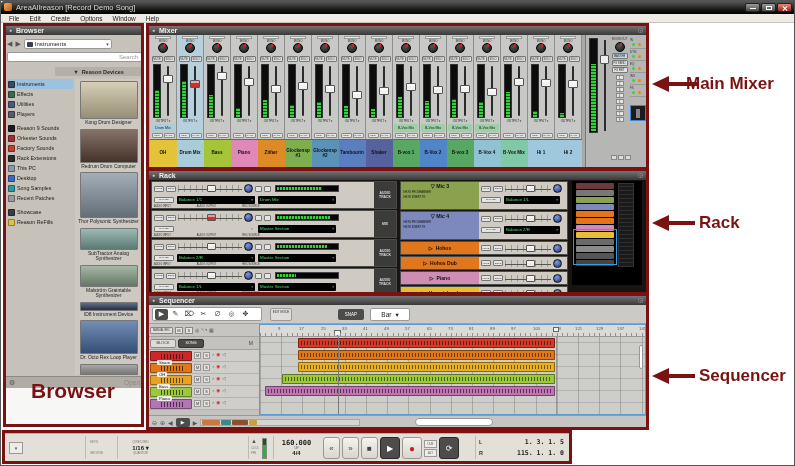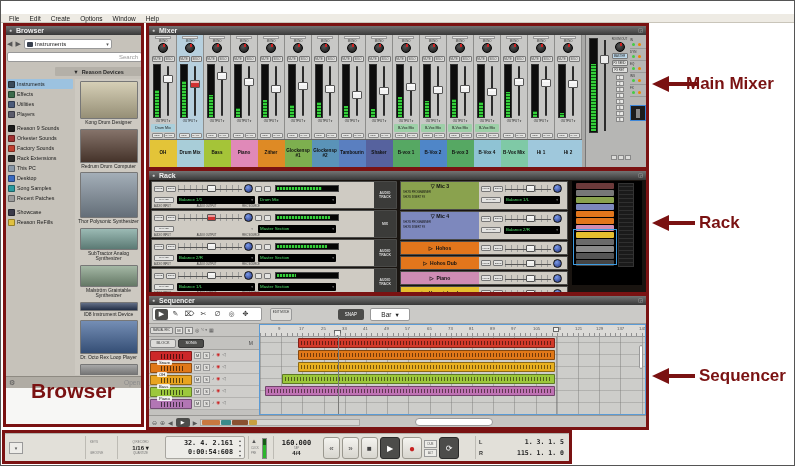--- a/index.html
+++ b/index.html
@@ -202,20 +202,35 @@
 .annbox{position:absolute;border:3px solid #7a1212;pointer-events:none;}
 .annlabel{position:absolute;color:#7a1212;font-weight:bold;white-space:nowrap;}
 .anntri{position:absolute;width:0;height:0;border-top:8px solid transparent;border-bottom:8px solid transparent;border-right:17px solid #7a1212;}
 .annline{position:absolute;height:4px;background:#7a1212;}
 </style>
 </head>
 <body>
 
 <div class="app">
 
+  <div class="titlebar">
+    <div class="appicon"></div>
+    <div class="titletext">AreaAllreason [Record Demo Song]</div>
+    <div class="winbtns">
+      <div class="winbtn">
+          <i></i>
+        </div>
+      <div class="winbtn max">
+          <i></i>
+        </div>
+      <div class="winbtn close">
+          <i></i>
+        </div>
+    </div>
+  </div>
 
   <div class="menubar">
 
   <span>File</span>
       <span>Edit</span>
       <span>Create</span>
       <span>Options</span>
       <span>Window</span>
       <span>Help</span>
     </div>
@@ -1316,32 +1331,20 @@
       </div>
     <div class="tp-sec kg">
       <span>KEYS</span>
       <span>GROOVE</span>
     </div>
     <div class="tp-sec qz">
       <span class="cap">Q RECORD</span>
       <span class="val"><span>1/16</span> <span>▾</span></span>
       <span class="cap">QUANTIZE</span>
     </div>
-    <div class="tp-sec posbox">
-      <div class="posnums">
-        <div>32. 4. 2.161</div>
-        <div>0:00:54:608</div>
-      </div>
-      <div class="steppers">
-        <span>▴</span>
-          <span>▾</span>
-        <span>▴</span>
-          <span>▾</span>
-      </div>
-    </div>
     <div class="tp-sec clickbox">
       <span class="met">▲</span>
       <span class="cap">CLICK</span>
       <span class="cap2">PRE</span>
       <div class="clickbar"></div>
     </div>
     <div class="tp-sec tempobox">
       <span class="v">160.000</span>
       <span class="tap">TAP</span>
       <span class="sig">4/4</span>

